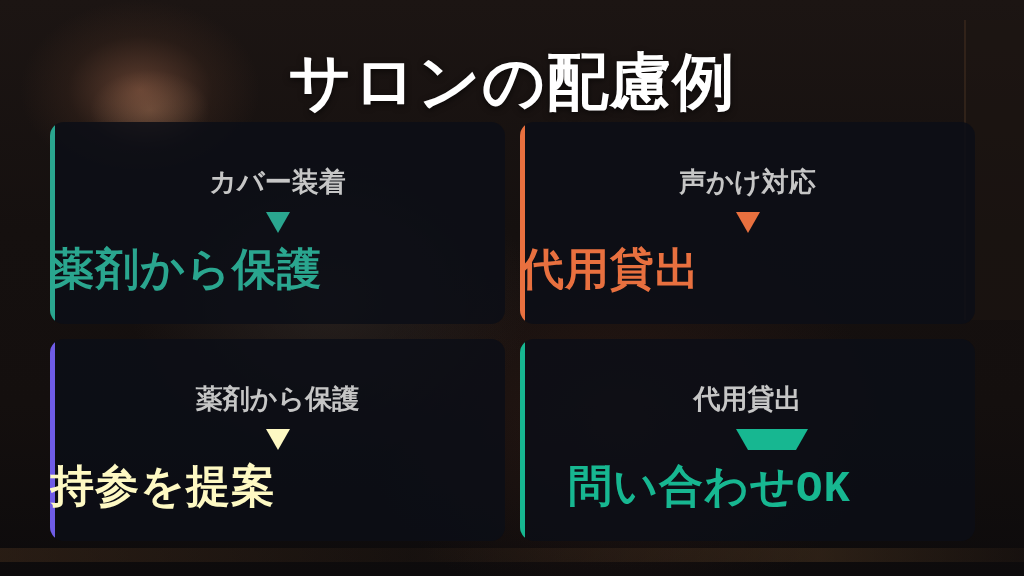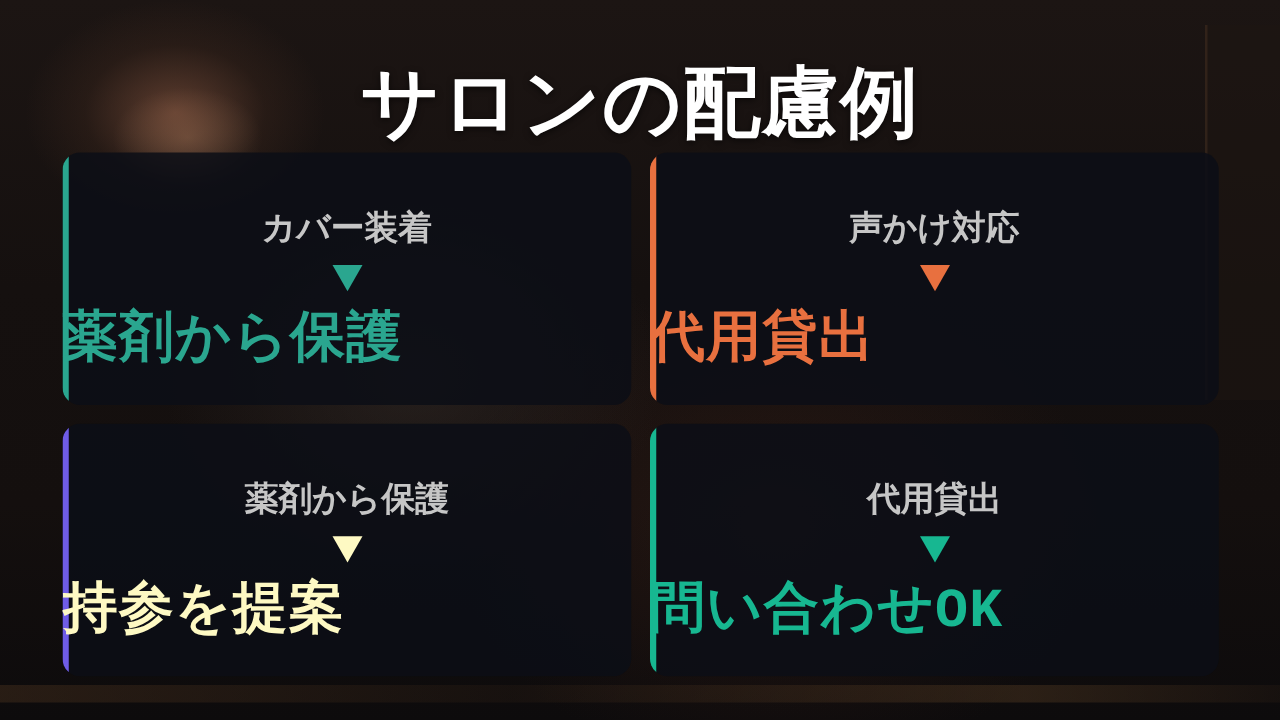--- a/index.html
+++ b/index.html
@@ -65,21 +65,21 @@
     font-size: 44px; font-weight: bold;
     letter-spacing: 1px;
   }
   #card-1 { left: 50px; top: 122px; }
   #card-2 { left: 520px; top: 122px; }
   #card-3 { left: 50px; top: 339px; }
   #card-4 { left: 520px; top: 339px; font-family: Liberation Mono, monospace; }
   .c-teal { color: #2aa68f; } .b-teal { background: #2aa68f; }
   .c-orange { color: #e8703f; } .b-orange { background: #e8703f; }
   .c-purple { color: #fef9c3; } .b-purple { background: #6f5ce6; }
-  .c-green { color: #17b791; } .b-green { background: #17b791; }
+  .c-green { color: #17b791; padding-left: 48px; } .b-green { background: #17b791; }
 </style>
 </head>
 <body>
 
 <div class="bg"></div>
 <div class="bg-frame"></div>
 <div class="bg-shelf"></div>
 
 <h1 class="title">サロンの配慮例</h1>
 

